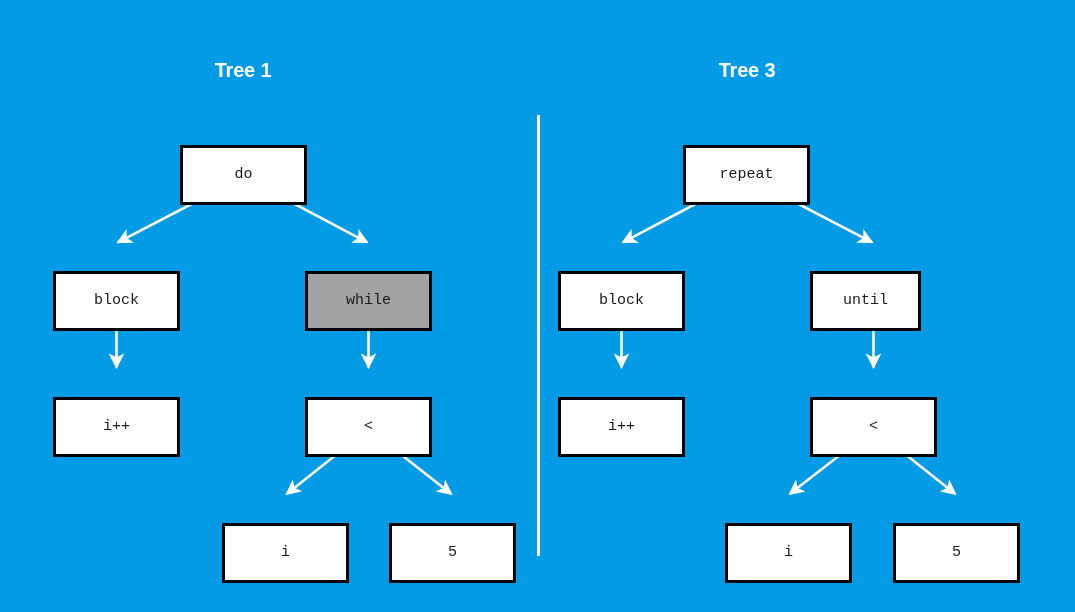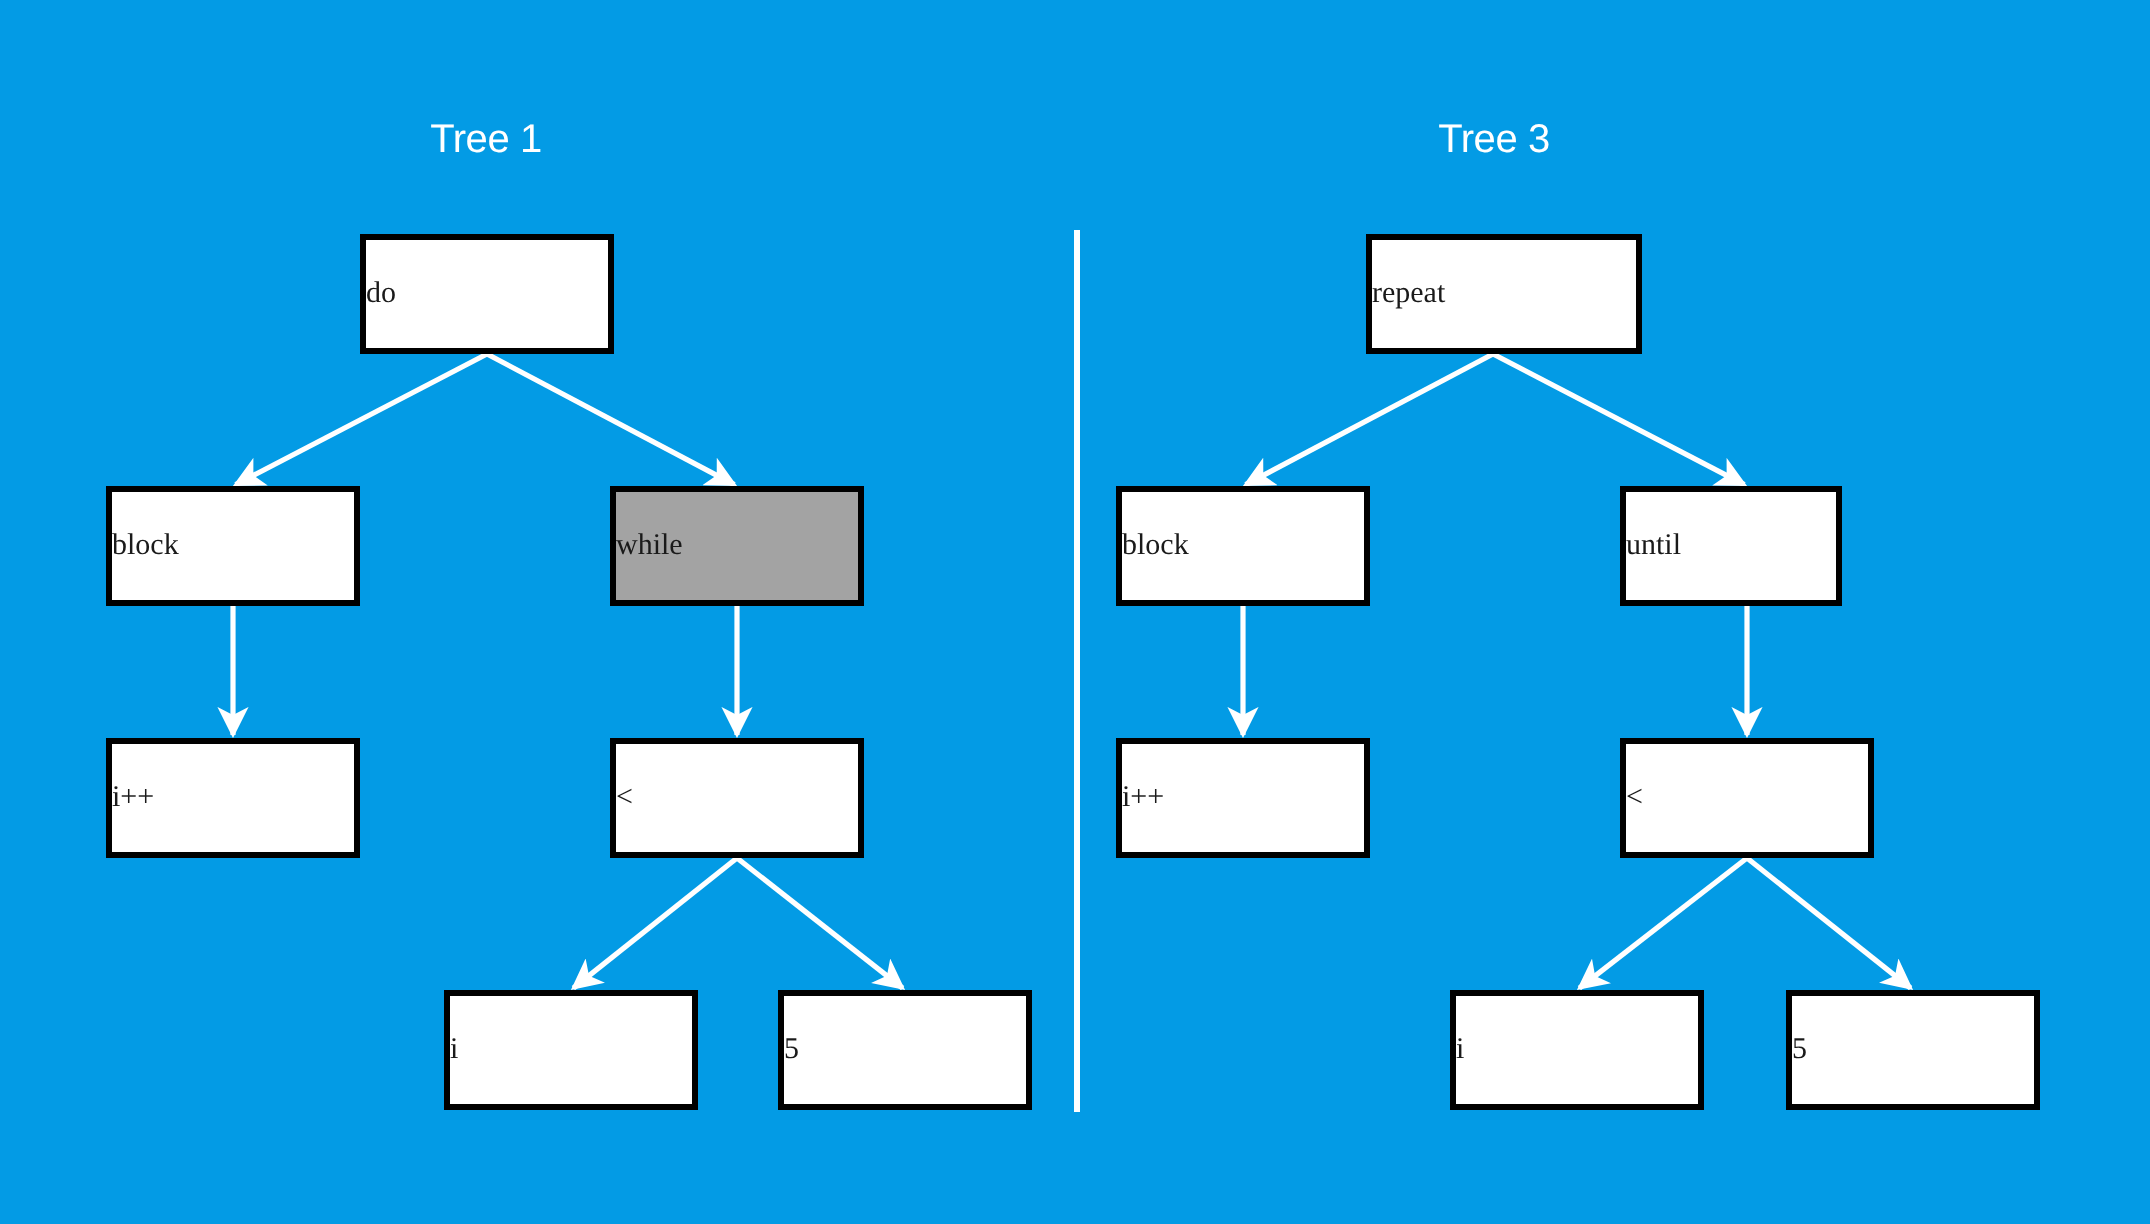--- a/index.html
+++ b/index.html
@@ -23,39 +23,40 @@
     position: absolute;
     left: 0;
     top: 0;
     width: 1075px;
     height: 612px;
     pointer-events: none;
   }
   .tree-title {
     position: absolute;
     color: #FFFFFF;
-    font-weight: normal;
+    font-weight: bold;
     font-size: 20px;
     line-height: 24px;
     letter-spacing: -0.2px;
     white-space: nowrap;
     transform: translateX(-50%);
   }
   .node {
     position: absolute;
     box-sizing: border-box;
     background: #FFFFFF;
     border: 3px solid #000000;
     display: flex;
     align-items: center;
-    justify-content: flex-start;
+    justify-content: center;
     color: #1A1A1A;
     font-size: 15px;
     line-height: 18px;
-    font-family: Liberation Serif, serif;
+    font-family: Liberation Mono, monospace;
+    margin-top: 28px;
   }
   .divider {
     position: absolute;
     background: #FFFFFF;
   }
 </style>
 </head>
 <body>
 
 <div id="canvas" style="width: 1075px; height: 612px; background: rgb(3, 155, 229);">
@@ -97,21 +98,21 @@
       </div>
       <div class="node" style="left: 305px; top: 369px; width: 127px; height: 60px; background: rgb(255, 255, 255); border-color: rgb(0, 0, 0);">
         <span>&lt;</span>
       </div>
       <div class="node" style="left: 222px; top: 495px; width: 127px; height: 60px; background: rgb(255, 255, 255); border-color: rgb(0, 0, 0);">
         <span>i</span>
       </div>
       <div class="node" style="left: 389px; top: 495px; width: 127px; height: 60px; background: rgb(255, 255, 255); border-color: rgb(0, 0, 0);">
         <span>5</span>
       </div>
-      <div class="node" style="left: 683px; top: 117px; width: 138px; height: 60px; background: rgb(255, 255, 255); border-color: rgb(0, 0, 0);">
+      <div class="node" style="left: 683px; top: 117px; width: 127px; height: 60px; background: rgb(255, 255, 255); border-color: rgb(0, 0, 0);">
         <span>repeat</span>
       </div>
       <div class="node" style="left: 558px; top: 243px; width: 127px; height: 60px; background: rgb(255, 255, 255); border-color: rgb(0, 0, 0);">
         <span>block</span>
       </div>
       <div class="node" style="left: 810px; top: 243px; width: 111px; height: 60px; background: rgb(255, 255, 255); border-color: rgb(0, 0, 0);">
         <span>until</span>
       </div>
       <div class="node" style="left: 558px; top: 369px; width: 127px; height: 60px; background: rgb(255, 255, 255); border-color: rgb(0, 0, 0);">
         <span>i++</span>

